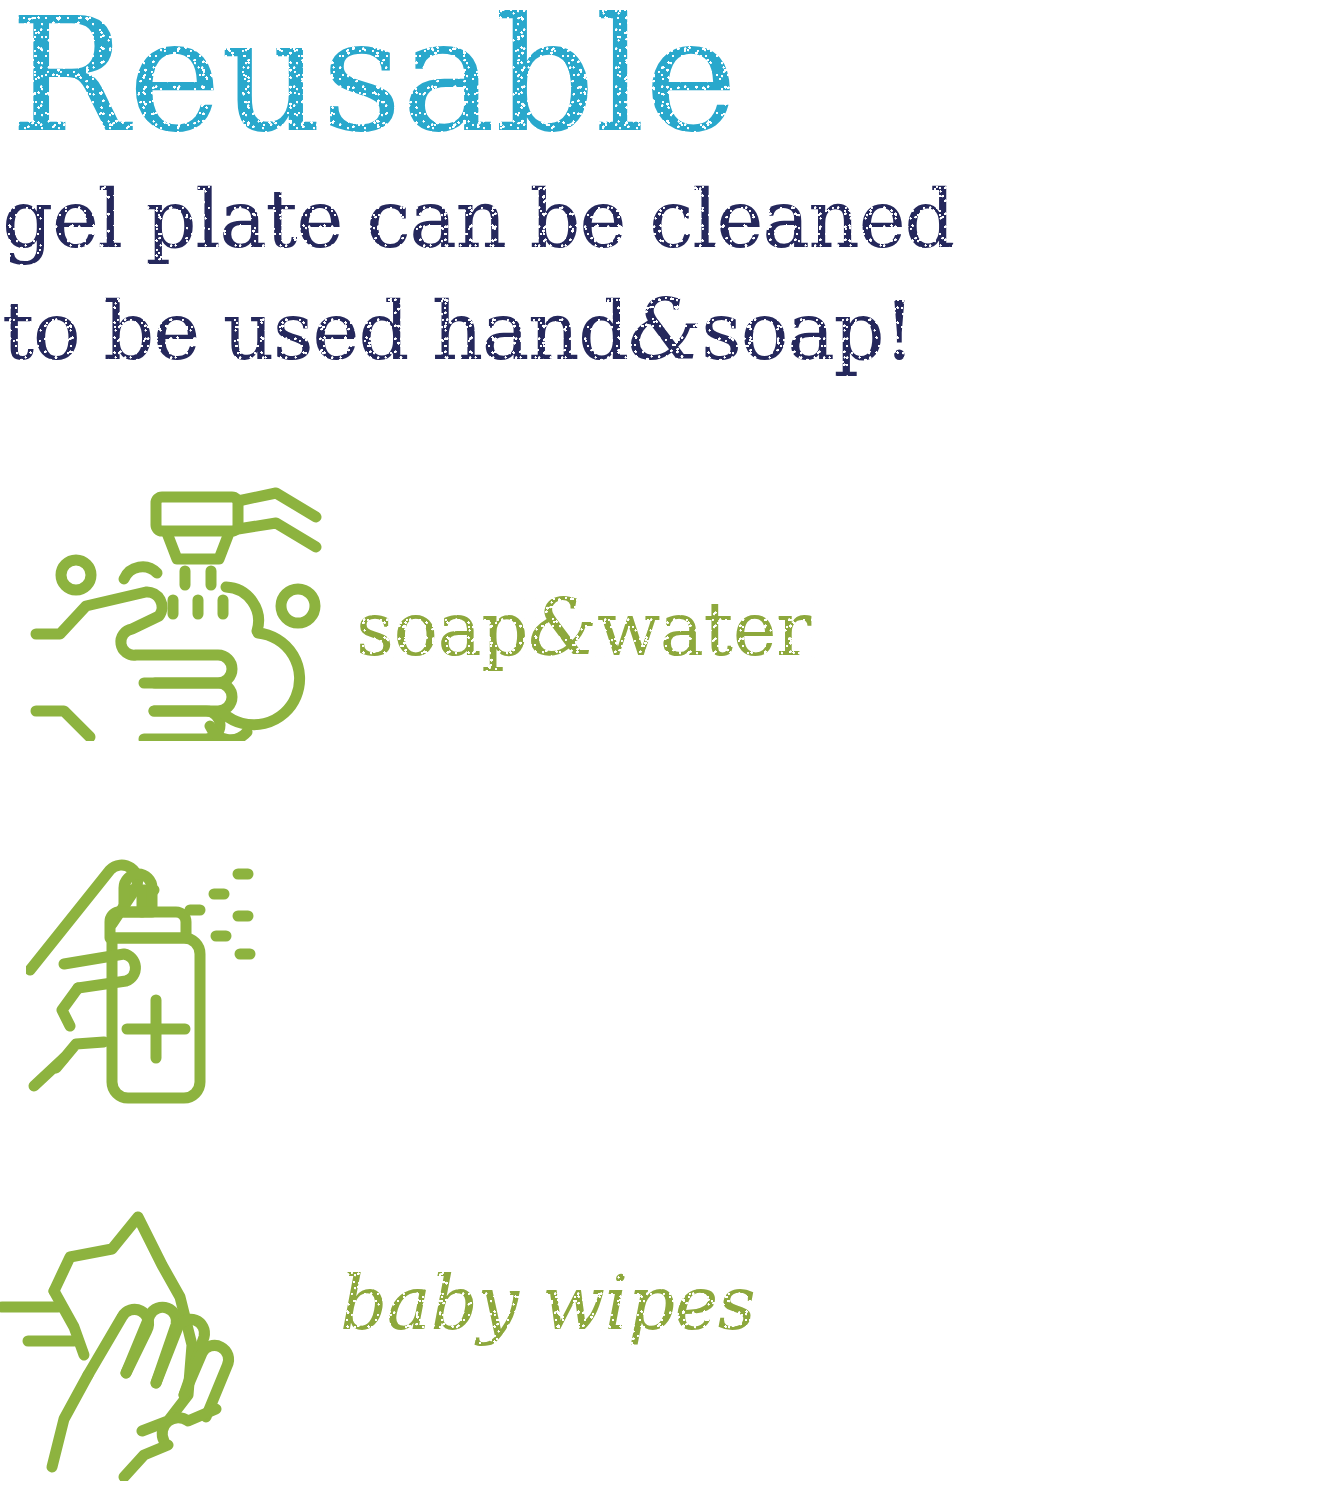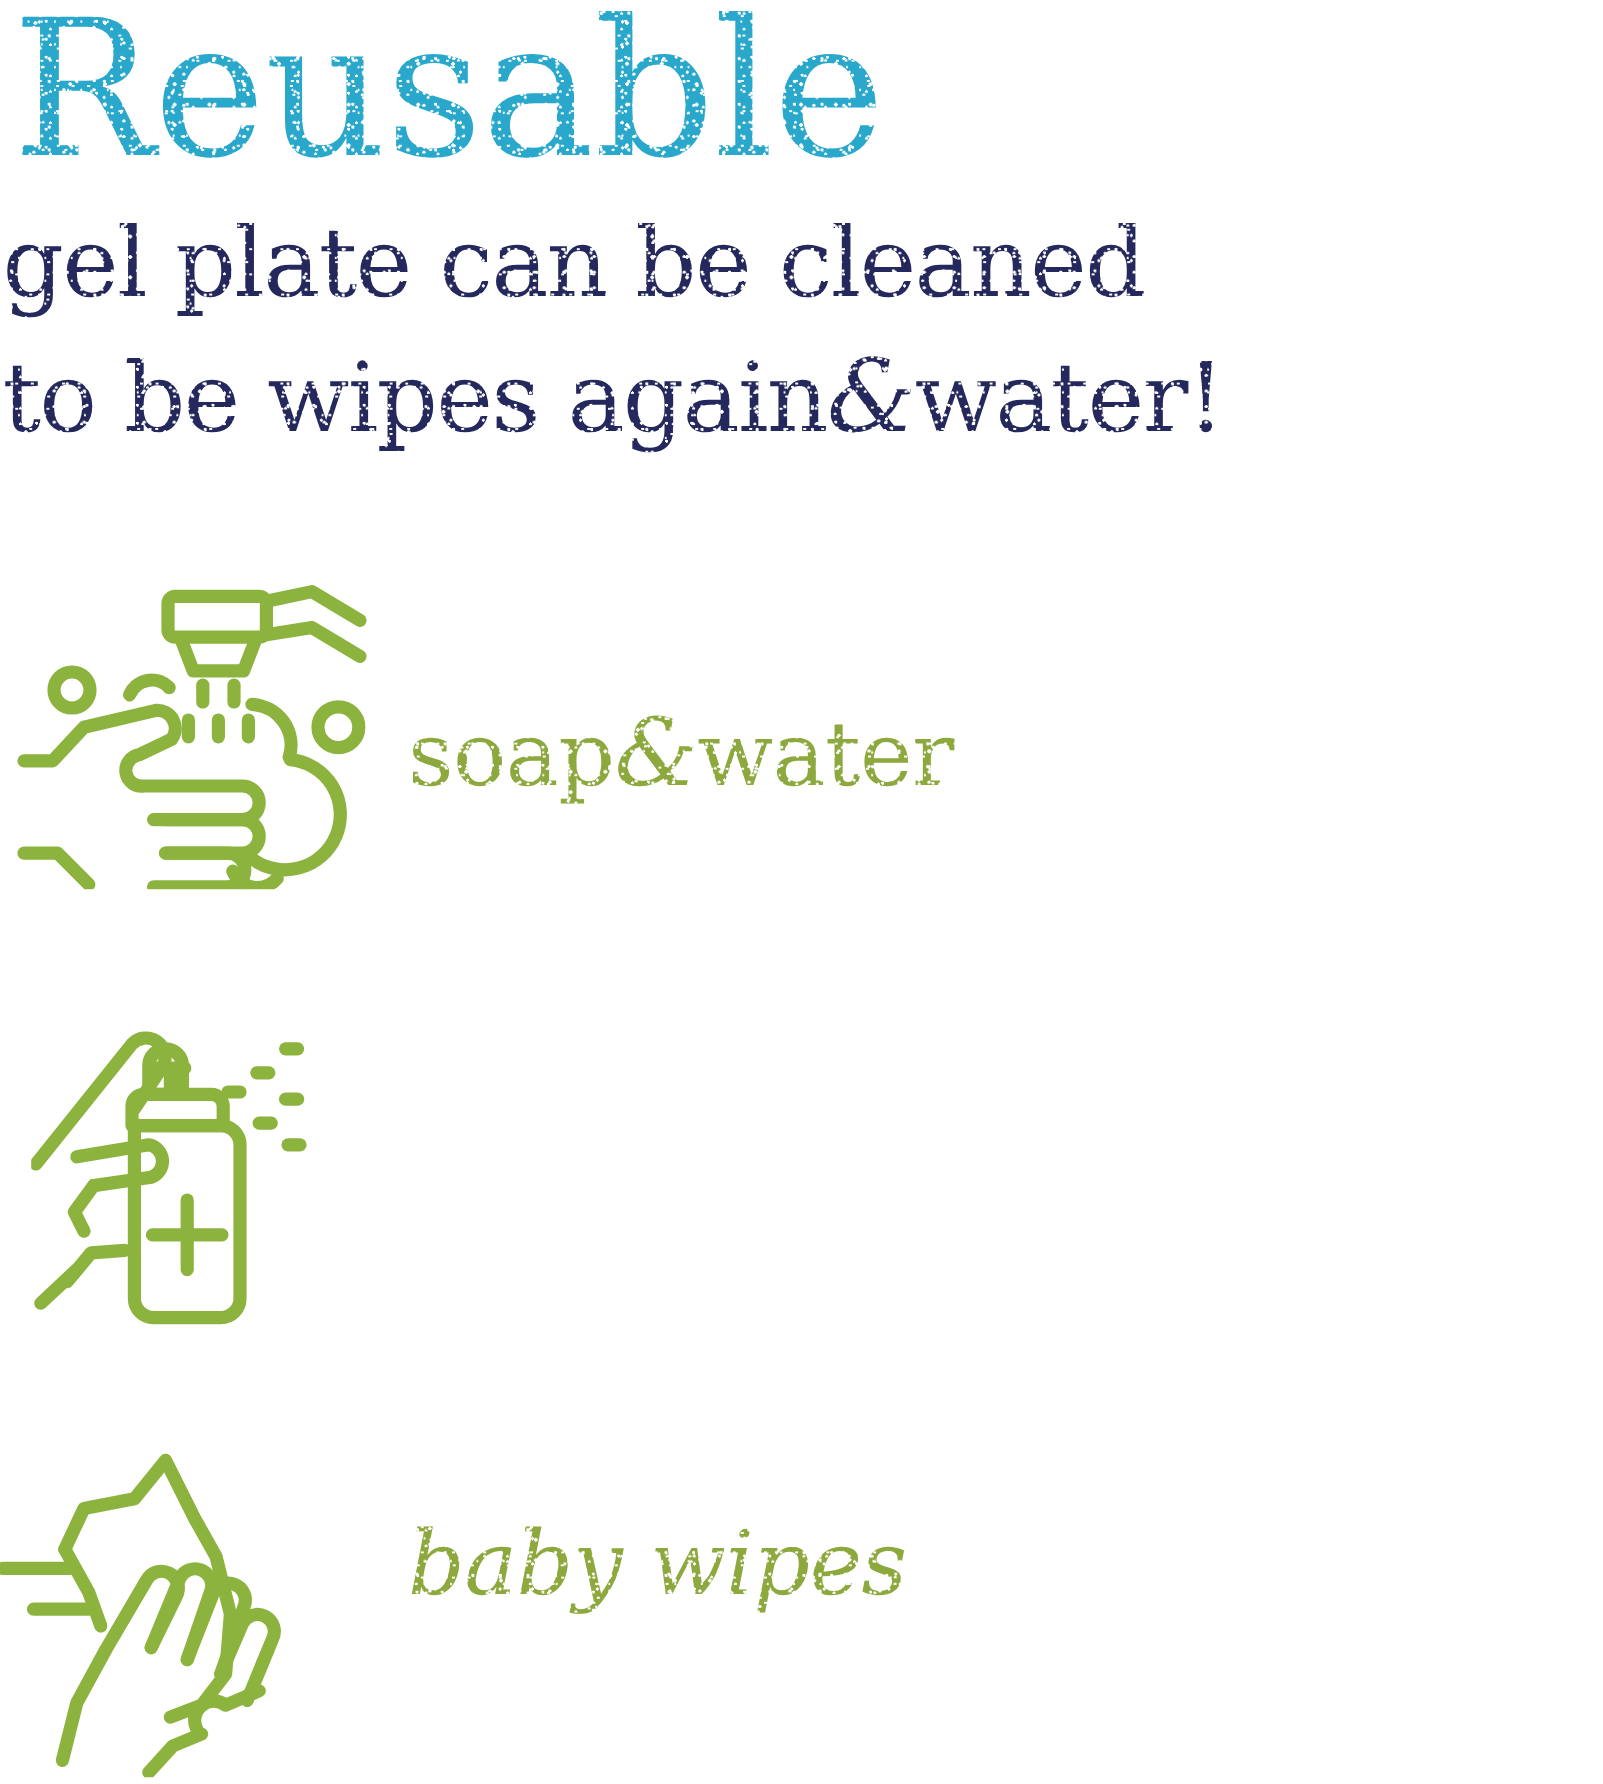--- a/index.html
+++ b/index.html
@@ -109,37 +109,37 @@
     color: #8da83c;
     font-family: "DejaVu Serif", serif;
     white-space: nowrap;
   }
   .method-label .amp {
     font-style: italic;
     font-size: 78px;
   }
 
   
-  .row-soap      { height: 360px; }
+  .row-soap      { height: 360px; margin-left: 16px; }
   .row-sanitizer { height: 360px; }
   .row-wipes     { height: 330px; }
   .row-soap .method-icon      { transform: translate(-8px, -10px); }
   .row-sanitizer .method-icon { transform: translate(-12px, 0px); }
   .row-wipes .method-icon     { transform: translate(-22px, 18px); }
   .row-soap .method-label      { transform: translate(0px, 8px); }
   .row-sanitizer .method-label { transform: translate(0px, 0px); }
   .row-wipes .method-label     { transform: translate(0px, -22px); font-style: italic; }
 </style>
 </head>
 <body>
 
 <div class="header">
   <h1 class="title"><span class="distress">Reusable</span></h1>
   <p class="subtitle"><span class="distress">gel plate can be cleaned</span></p>
-  <p class="subtitle"><span class="distress">to be wipes again</span><span class="amp distress">&amp;</span><span class="distress">water!</span></p>
+  <p class="subtitle"><span class="distress">to be used hand</span><span class="amp distress">&amp;</span><span class="distress">soap!</span></p>
 </div>
 
 <div class="methods">
 
   <div class="method-row row-soap">
     <div class="method-icon">
       <svg width="300" height="262" viewBox="0 0 300 262" fill="none" stroke="#8db33f" stroke-width="11" stroke-linecap="round" stroke-linejoin="round">
 
         <rect x="128" y="18" width="82" height="34" rx="6"></rect>
 

